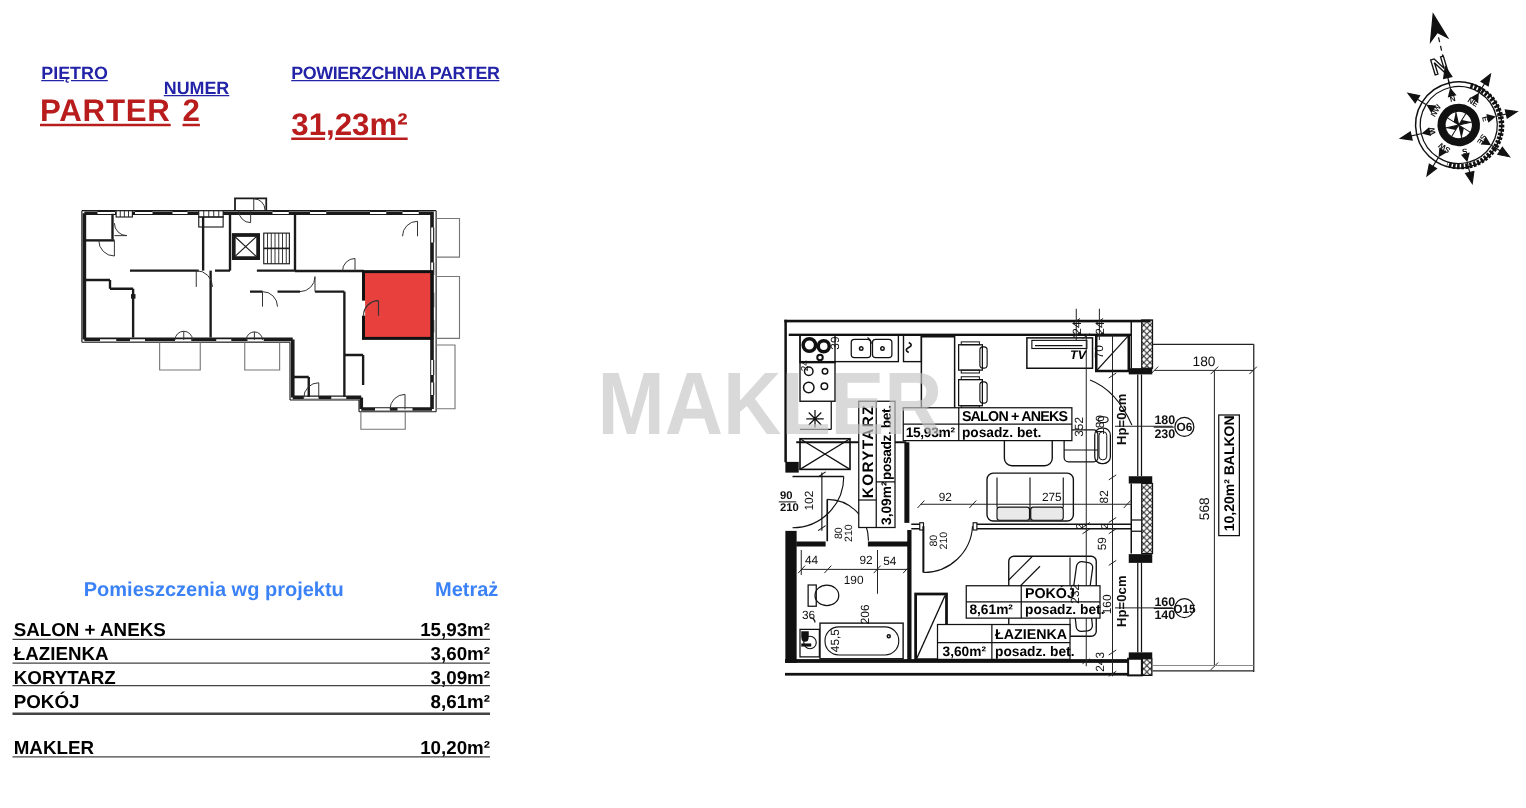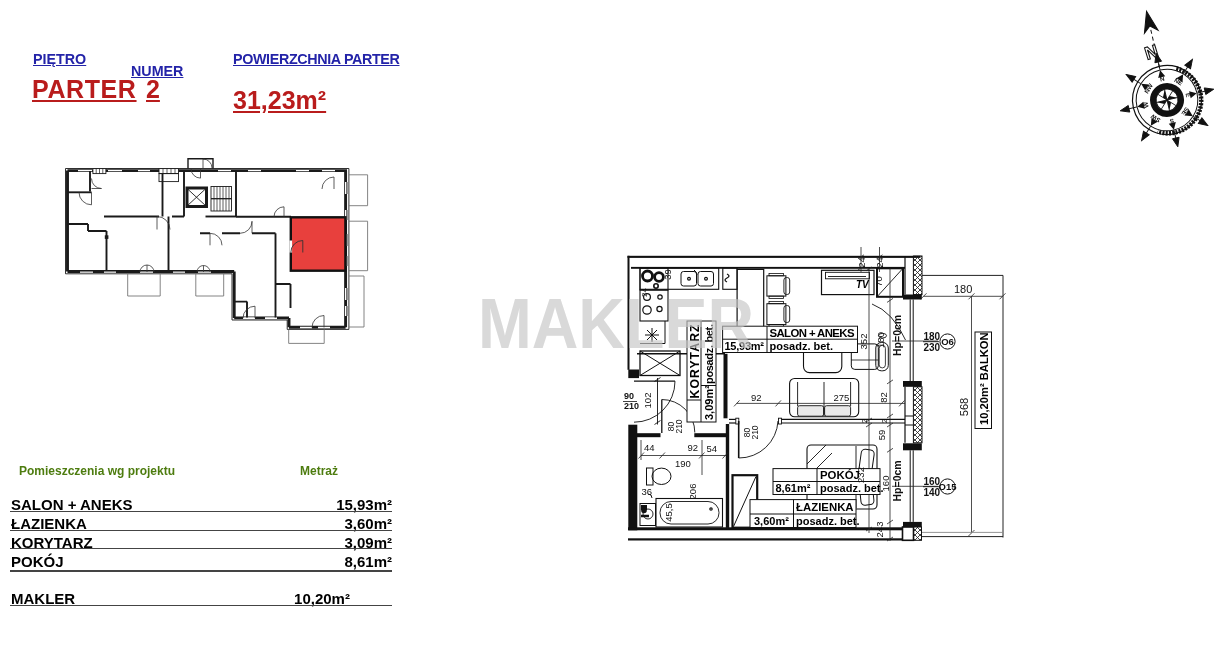--- a/index.html
+++ b/index.html
@@ -1,21 +1,21 @@
 <!DOCTYPE html>
 <html><head>
 <meta charset="utf-8">
 <style>
 html,body{margin:0;padding:0;background:#fff;}
 #page{position:relative;width:1221px;height:646px;background:#fff;overflow:hidden;
   font-family:"Liberation Sans",sans-serif;}
 .hdr-blue{position:absolute;color:#2323a8;font-weight:bold;font-size:14.3px;text-decoration:underline;}
 .hdr-red{position:absolute;color:#b91c1c;font-weight:bold;font-size:25px;text-decoration:underline;}
 
-.tbl-blue{position:absolute;color:#4d7c0f;font-weight:bold;font-size:12px;}
+.tbl-blue{position:absolute;color:#3b82f6;font-weight:bold;font-size:16px;margin-left:48px;}
 .tbl-row{position:absolute;color:#000;font-weight:bold;font-size:15px;}
 .tbl-line{position:absolute;background:#444;height:1px;}
 .wm{position:absolute;left:478px;top:288px;color:rgba(197,197,197,0.66);
   font-weight:bold;font-size:71px;letter-spacing:0px;line-height:1;z-index:5;
   transform:scaleX(0.909);transform-origin:0 0;}
 </style>
 </head>
 <body>
 <div id="page">
 
@@ -39,21 +39,21 @@
 
 <div class="tbl-row" style="left:11px;top:533.5px;">KORYTARZ</div>
 <div class="tbl-row" style="left:252px;top:533.5px;width:140px;text-align:right;">3,09m²</div>
 <div class="tbl-line" style="left:10px;top:548.3px;width:382px;"></div>
 
 <div class="tbl-row" style="left:11px;top:553px;">POKÓJ</div>
 <div class="tbl-row" style="left:252px;top:553px;width:140px;text-align:right;">8,61m²</div>
 <div class="tbl-line" style="left:10px;top:569.8px;width:382px;height:2.6px;"></div>
 
 <div class="tbl-row" style="left:11px;top:589.5px;">MAKLER</div>
-<div class="tbl-row" style="left:252px;top:589.5px;width:140px;text-align:center;">10,20m²</div>
+<div class="tbl-row" style="left:252px;top:589.5px;width:140px;text-align:right;">10,20m²</div>
 <div class="tbl-line" style="left:10px;top:605.3px;width:382px;"></div>
 
 <div class="wm">MAKLER</div>
 
 <svg id="mini" style="position:absolute;left:0;top:0;z-index:1;" width="1221" height="646" viewBox="0 0 1221 646">
 <g stroke="#1a1a1a" fill="none">
 
   <path d="M67.5 170.6 H347 M67.5 170.6 V271.5 M345.6 170.6 V327.2 M345.6 327.2 H289 M289 327.2 V317.9 M289 317.9 H234.2 M234.2 317.9 V271.5 M234.2 271.5 H67.5" stroke-width="2.9"></path>
   <path d="M65.5 168.5 H348.9 M65.5 168.5 V273.8 M348.9 168.5 V329.4 M348.9 329.4 H287.2 M287.2 329.4 V320 M287.2 320 H232 M232 320 V273.8 M232 273.8 H65.5" stroke-width="0.9"></path>
 

